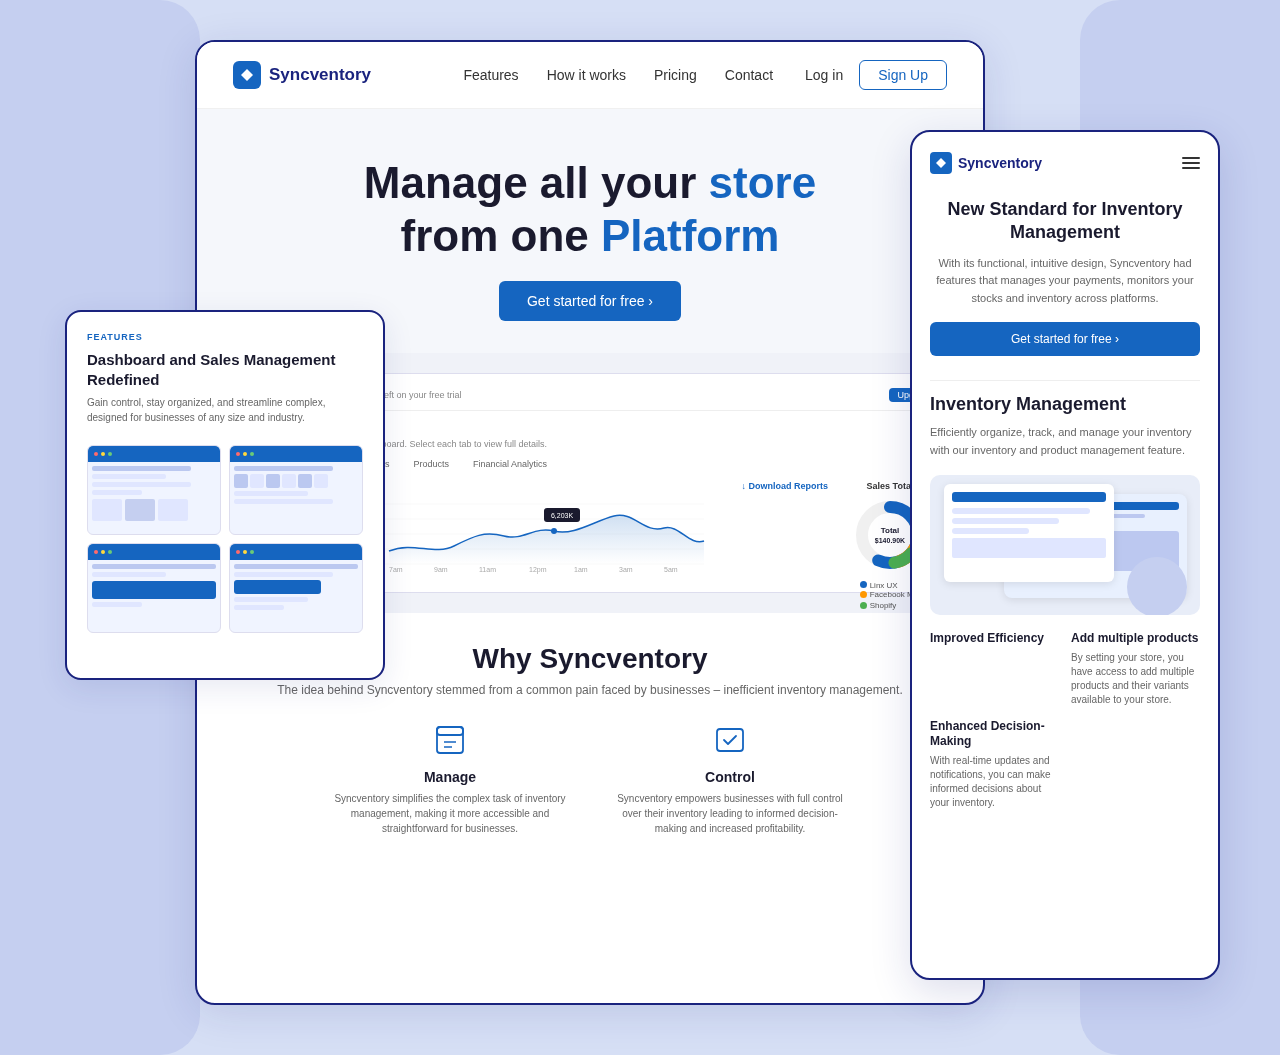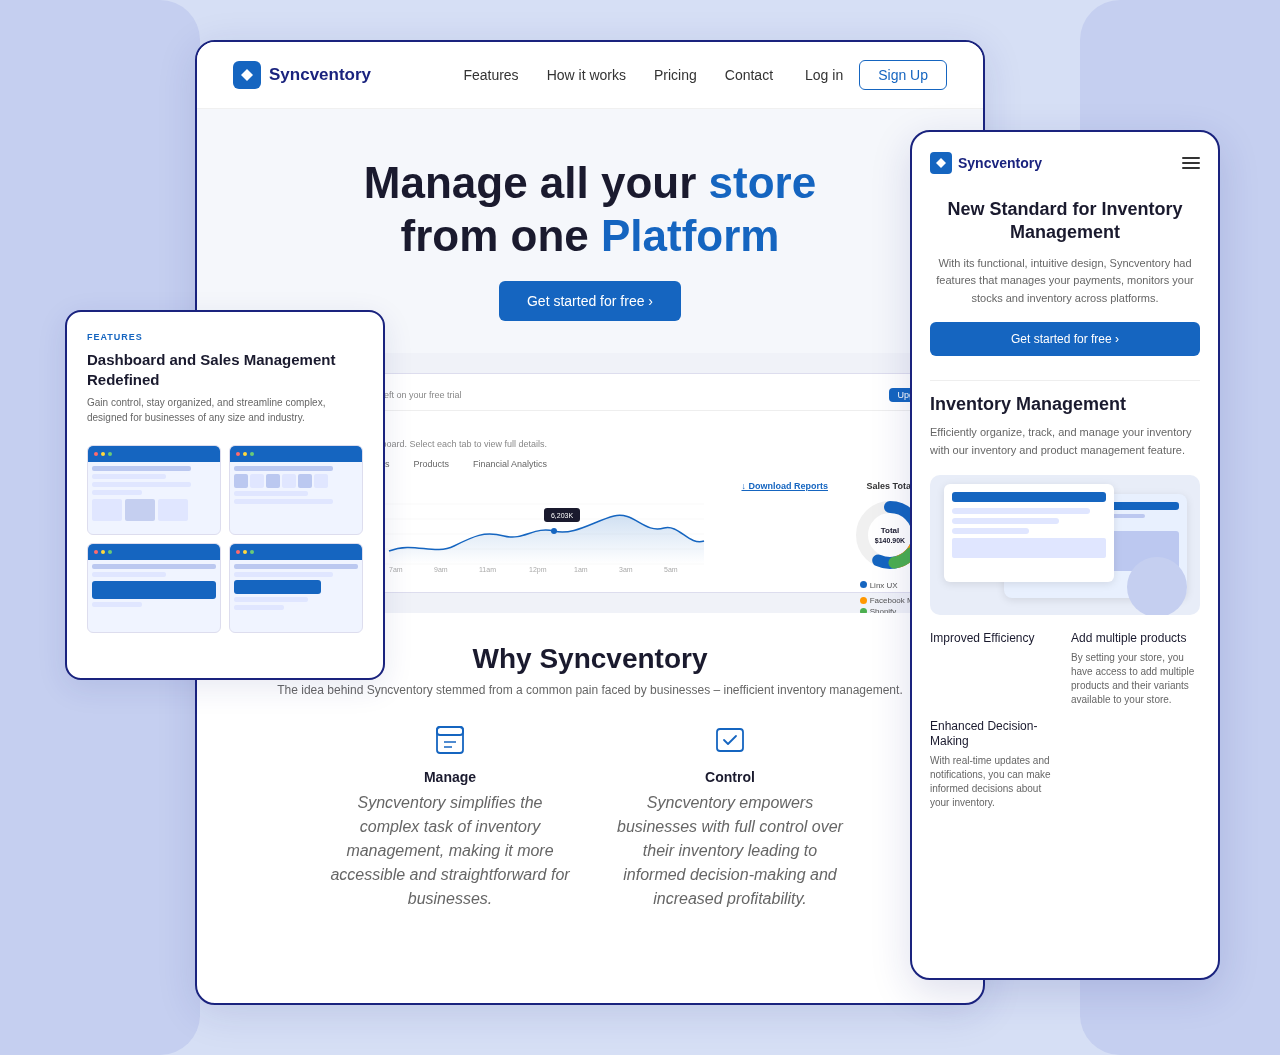--- a/index.html
+++ b/index.html
@@ -265,24 +265,23 @@
       margin: 0 auto 10px;
       display: flex; align-items: center; justify-content: center;
     }
     .feature-title {
       font-size: 14px;
       font-weight: 700;
       color: #1a1a2e;
       margin-bottom: 6px;
     }
     .feature-desc {
-      font-size: 16px;
+      font-size: 10px;
       color: #666;
       line-height: 1.5;
-      font-style: italic;
     }
 
     
     .left-card {
       position: absolute;
       left: 65px;
       top: 310px;
       width: 320px;
       height: 370px;
       background: #fff;
@@ -478,21 +477,21 @@
       display: grid;
       grid-template-columns: 1fr 1fr;
       gap: 12px;
       margin-bottom: 16px;
     }
     .mobile-feature {
       padding: 0;
     }
     .mobile-feature-title {
       font-size: 12px;
-      font-weight: 400;
+      font-weight: 700;
       color: #1a1a2e;
       margin-bottom: 4px;
       line-height: 1.3;
     }
     .mobile-feature-desc {
       font-size: 10px;
       color: #666;
       line-height: 1.4;
     }
 
@@ -556,21 +555,21 @@
         <div class="dash-tab active">Sales</div>
         <div class="dash-tab">Orders</div>
         <div class="dash-tab">Customers</div>
         <div class="dash-tab">Products</div>
         <div class="dash-tab">Financial Analytics</div>
       </div>
       <div class="dash-content">
         <div class="dash-chart-area">
           <div class="dash-chart-title">
             <span>Sales Figures</span>
-            <span style="color:#1565c0;font-size:9px;text-decoration:underline;">↓ Download Reports</span>
+            <span style="color:#1565c0;font-size:9px;">↓ Download Reports</span>
           </div>
           <svg class="chart-svg" viewBox="0 0 340 80" xmlns="http://www.w3.org/2000/svg">
             <defs>
               <linearGradient id="lineGrad" x1="0" y1="0" x2="0" y2="1">
                 <stop offset="0%" stop-color="#1565c0" stop-opacity="0.2"></stop>
                 <stop offset="100%" stop-color="#1565c0" stop-opacity="0"></stop>
               </linearGradient>
             </defs>
 
             <text x="0" y="10" font-size="7" fill="#aaa">2.5k</text>
@@ -605,21 +604,21 @@
           <div class="donut-label">Sales Total</div>
           <svg width="80" height="80" viewBox="0 0 80 80">
             <circle cx="40" cy="40" r="28" fill="none" stroke="#f0f0f0" stroke-width="12"></circle>
             <circle cx="40" cy="40" r="28" fill="none" stroke="#1565c0" stroke-width="12" stroke-dasharray="100 76" stroke-linecap="round" transform="rotate(-90 40 40)"></circle>
             <circle cx="40" cy="40" r="28" fill="none" stroke="#ff9800" stroke-width="12" stroke-dasharray="30 146" stroke-linecap="round" transform="rotate(10 40 40)"></circle>
             <circle cx="40" cy="40" r="28" fill="none" stroke="#4caf50" stroke-width="12" stroke-dasharray="20 156" stroke-linecap="round" transform="rotate(40 40 40)"></circle>
             <text x="40" y="38" font-size="8" font-weight="700" fill="#1a1a2e" text-anchor="middle">Total</text>
             <text x="40" y="48" font-size="7" font-weight="700" fill="#1a1a2e" text-anchor="middle">$140.90K</text>
           </svg>
           <div style="margin-top:6px;">
-            <div style="font-size:8px;color:#555;display:flex;align-items:flex-start;gap:3px;margin-bottom:6px;"><span style="width:7px;height:7px;background:#1565c0;border-radius:50%;display:inline-block;"></span>Linx UX</div>
+            <div style="font-size:8px;color:#555;display:flex;align-items:flex-start;gap:3px;margin-bottom:0;"><span style="width:7px;height:7px;background:#1565c0;border-radius:50%;display:inline-block;"></span>Linx UX</div>
             <div style="font-size:8px;color:#555;display:flex;align-items:center;gap:3px;margin-bottom:2px;"><span style="width:7px;height:7px;background:#ff9800;border-radius:50%;display:inline-block;"></span>Facebook M...</div>
             <div style="font-size:8px;color:#555;display:flex;align-items:center;gap:3px;margin-bottom:2px;"><span style="width:7px;height:7px;background:#4caf50;border-radius:50%;display:inline-block;"></span>Shopify</div>
 
           </div>
         </div>
       </div>
     </div>
   </div>
 
   <div class="why-section">

